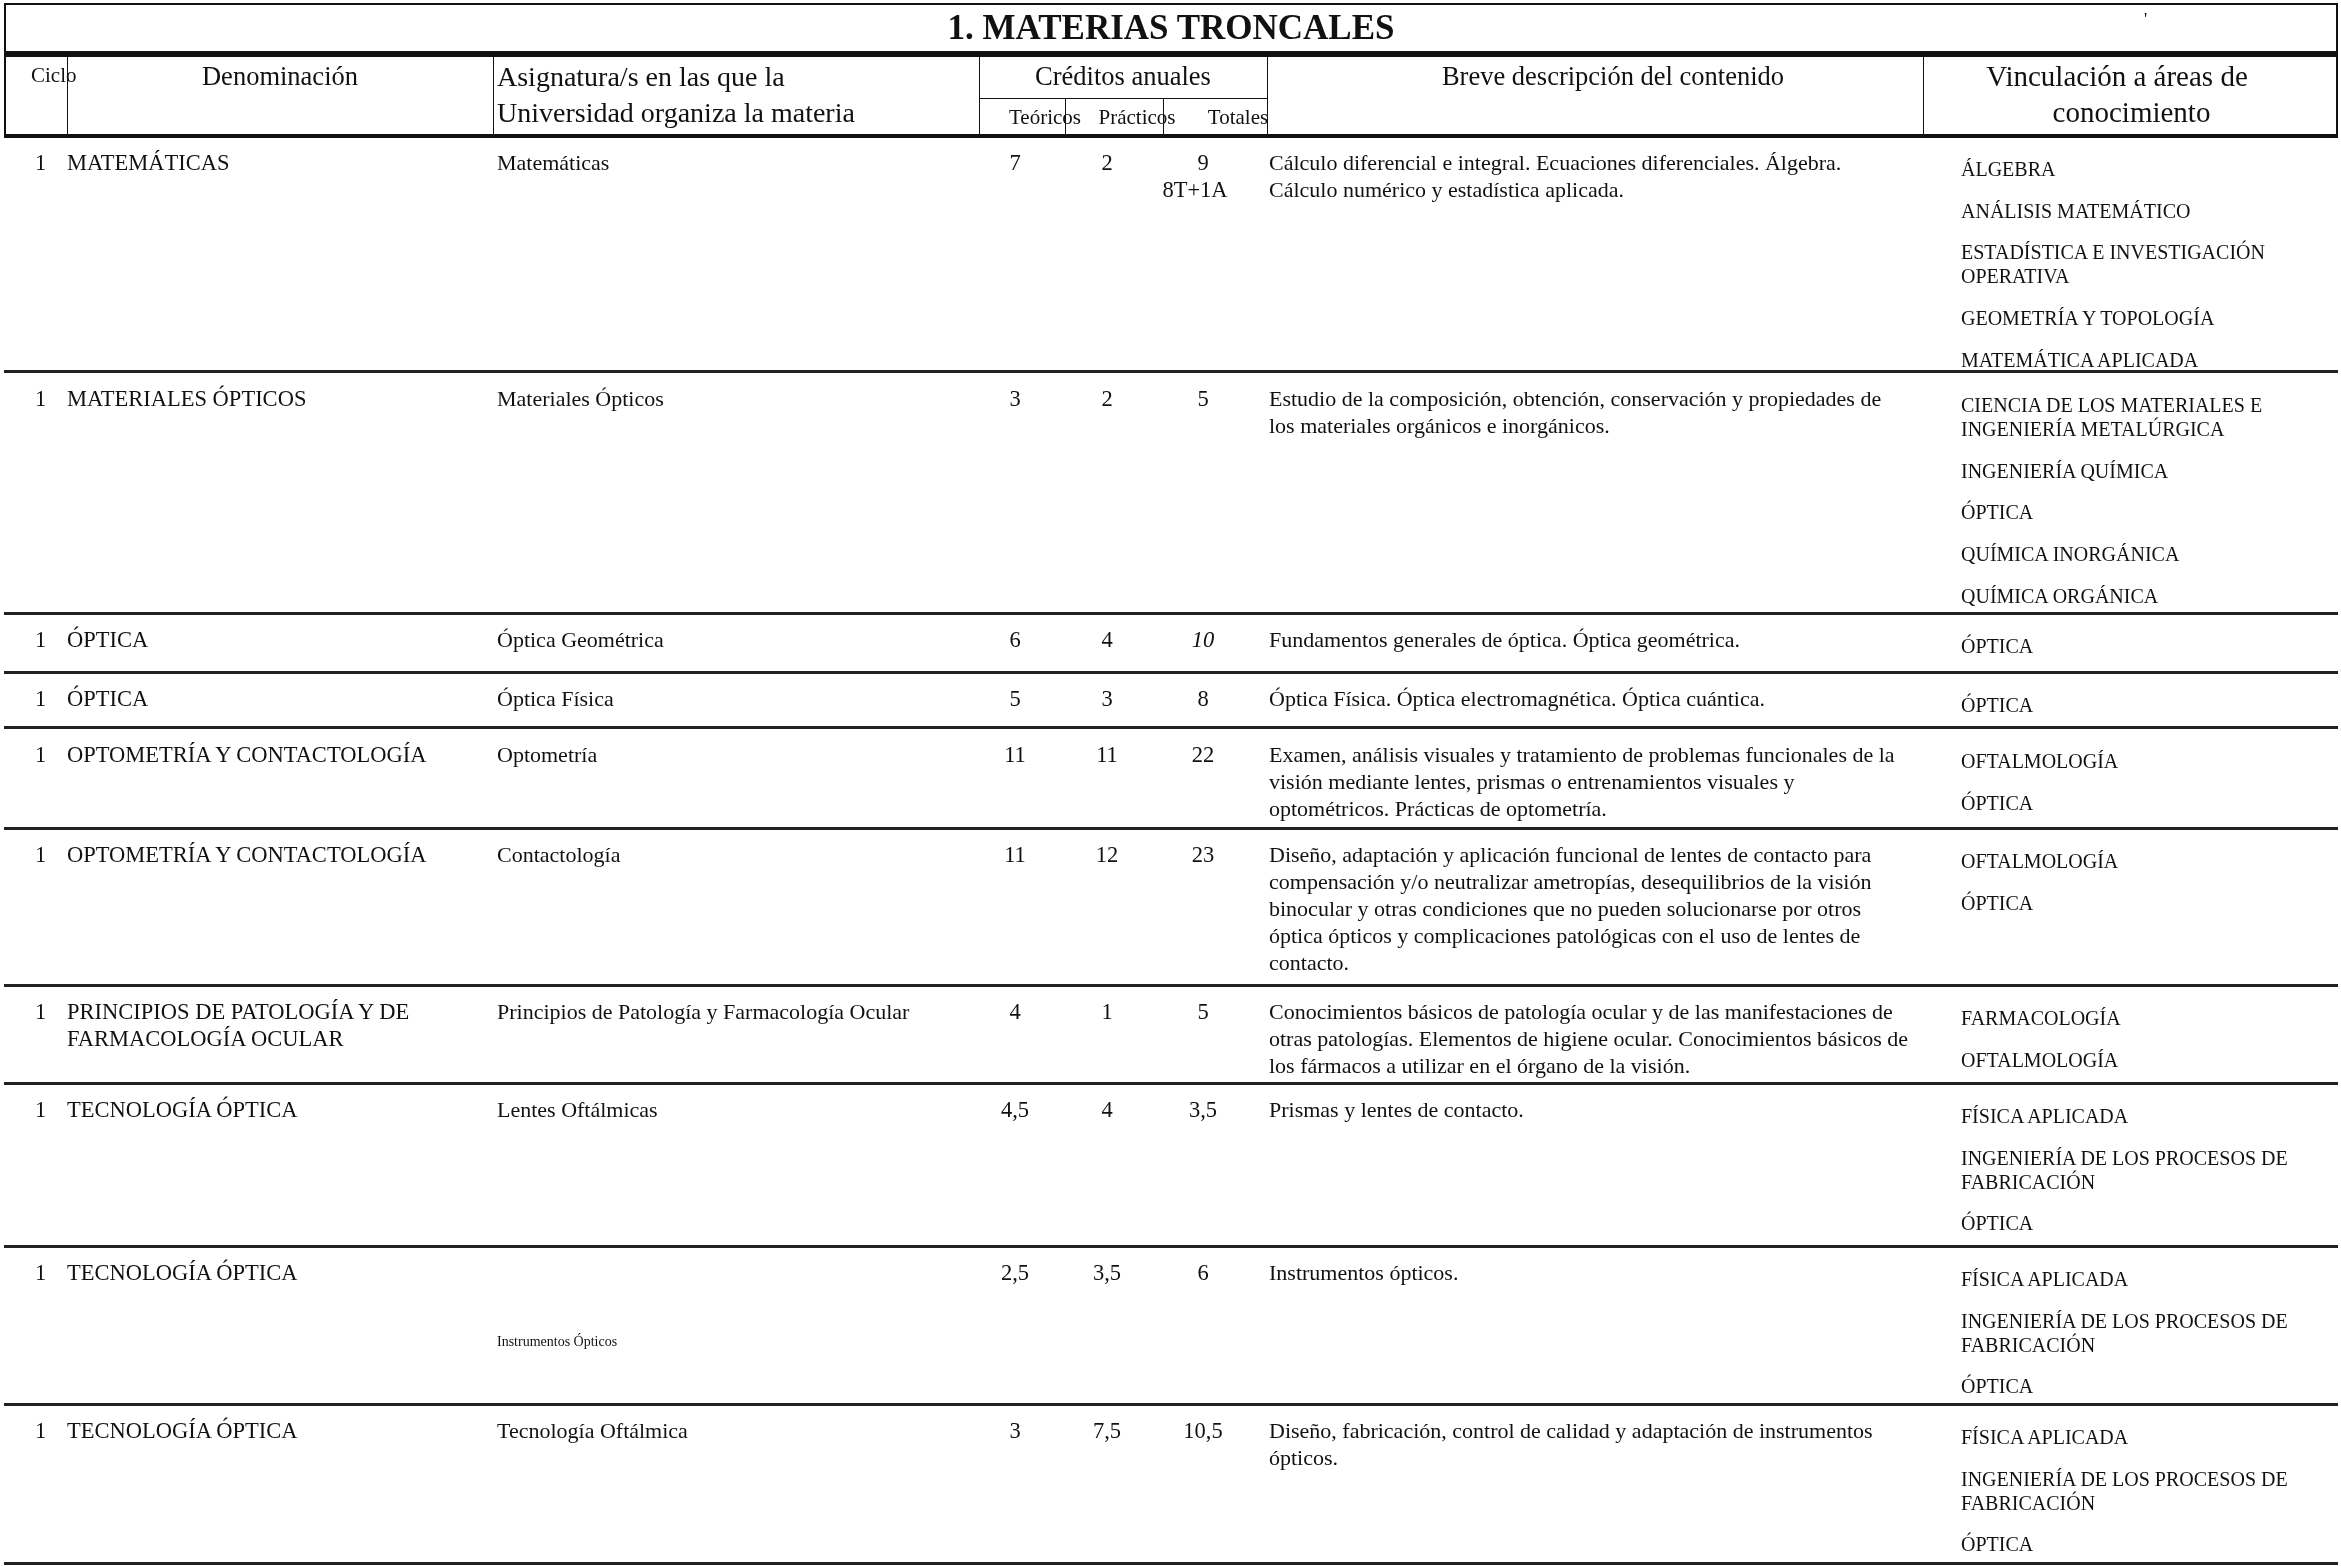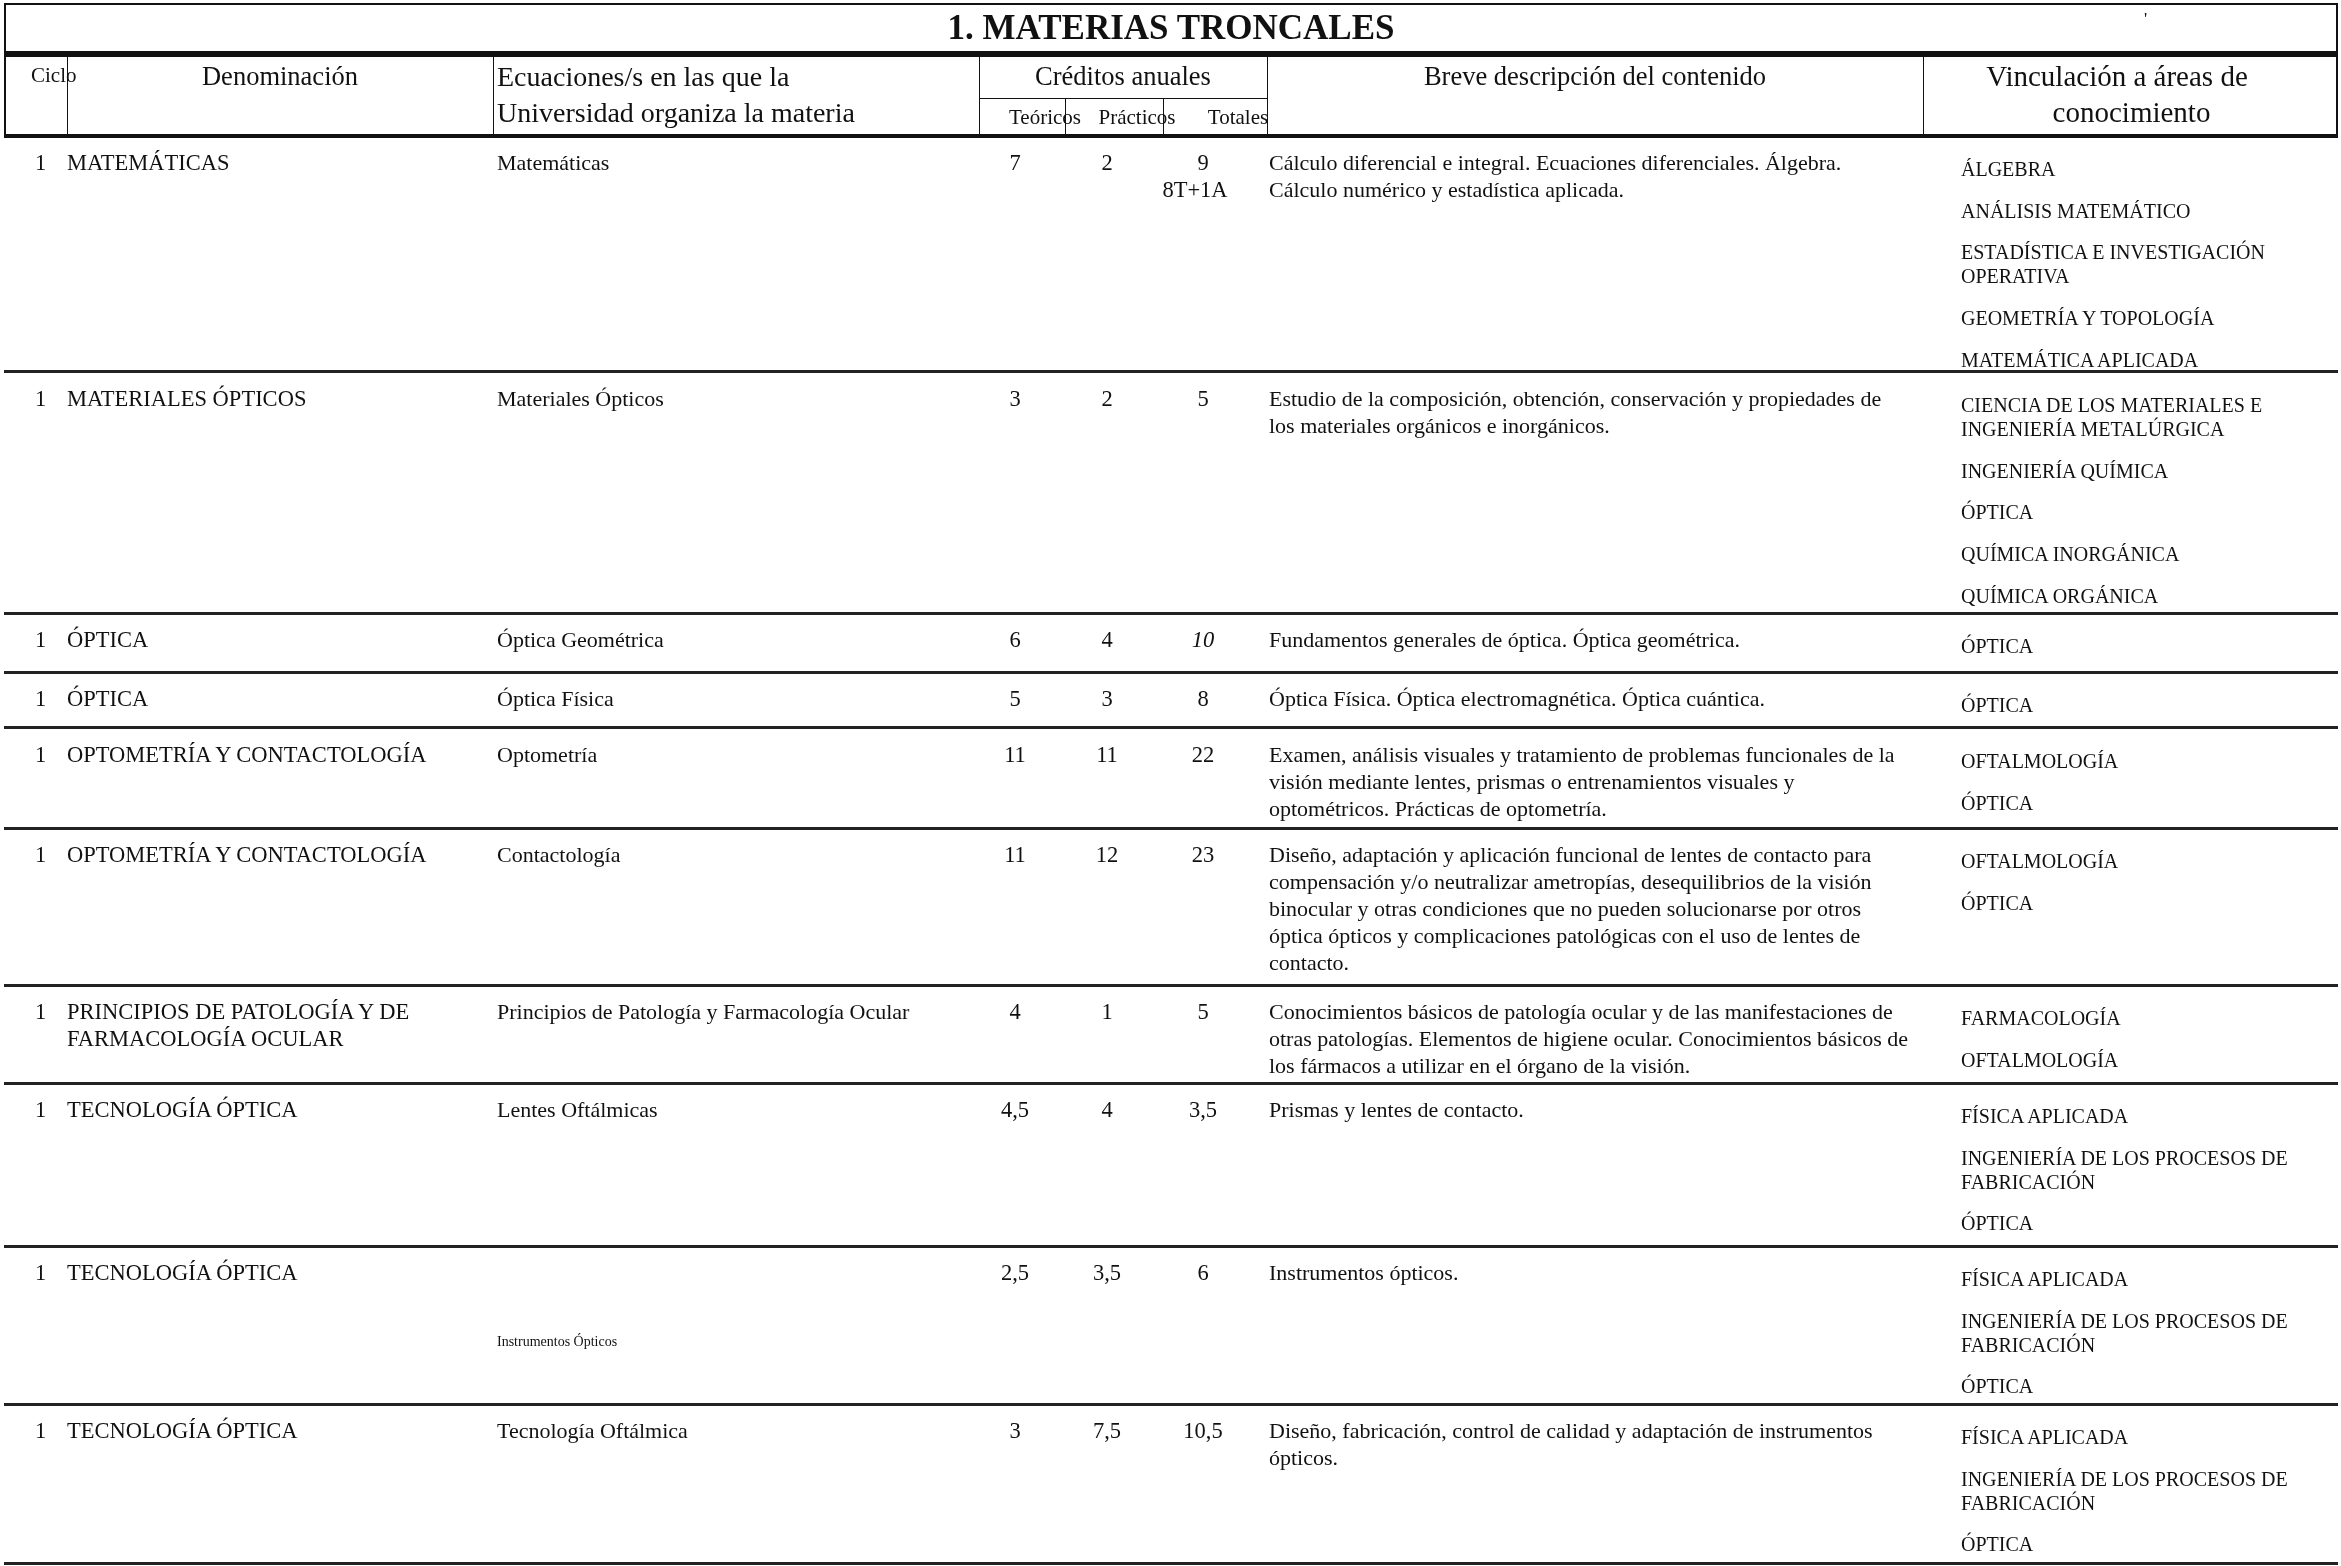--- a/index.html
+++ b/index.html
@@ -32,27 +32,27 @@
 <div class="vline" style="left:493px"></div>
 <div class="vline" style="left:979px"></div>
 <div class="vline" style="left:1267px"></div>
 <div class="vline" style="left:1923px"></div>
 <div class="vline" style="left:1065px; top:98px; height:40px"></div>
 <div class="vline" style="left:1163px; top:98px; height:40px"></div>
 <div class="abs" style="left:979px; top:98px; width:288px; border-top:1.6px solid #111"></div>
 
 <div class="hcell hsmall" style="left:8px; top:58px;">Ciclo</div>
 <div class="hcell" style="left:67px; width:426px; top:59px; text-align:center;">Denominación</div>
-<div class="hcell" style="left:497px; top:59px; font-size:28px;">Ecuaciones/s en las que la</div>
+<div class="hcell" style="left:497px; top:59px; font-size:28px;">Asignatura/s en las que la</div>
 <div class="hcell" style="left:497px; top:95px; font-size:28px;">Universidad organiza la materia</div>
 <div class="hcell" style="left:979px; width:288px; top:59px; text-align:center;">Créditos anuales</div>
 <div class="hcell hsmall" style="left:979px; width:86px; top:100px; text-align:center;">Teóricos</div>
 <div class="hcell hsmall" style="left:1065px; width:98px; top:100px; text-align:center;">Prácticos</div>
 <div class="hcell hsmall" style="left:1163px; width:104px; top:100px; text-align:center;">Totales</div>
-<div class="hcell" style="left:1267px; width:656px; top:59px; text-align:center;">Breve descripción del contenido</div>
+<div class="hcell" style="left:1267px; width:656px; top:59px; text-align:center;padding-left:18px;">Breve descripción del contenido</div>
 <div class="hcell" style="left:1923px; width:388px; top:59px; text-align:center; font-size:29px;">Vinculación a áreas de</div>
 <div class="hcell" style="left:1923px; width:417px; top:95px; text-align:center; font-size:29px;">conocimiento</div>
 
 <div id="rows">
     <div class="row" style="top:138px; height:235px;"></div>
     <div class="cell" style="left:35px; top:149px;">1</div>
     <div class="cell" style="left:67px; top:149px; width:402px;">MATEMÁTICAS</div>
     <div class="cell" style="left:497px; top:149px; width:466px; font-size:22px;">Matemáticas</div>
     <div class="cell num" style="left:979px; width:72px; top:149px;">7</div>
     <div class="cell num" style="left:1065px; width:84px; top:149px;">2</div>

